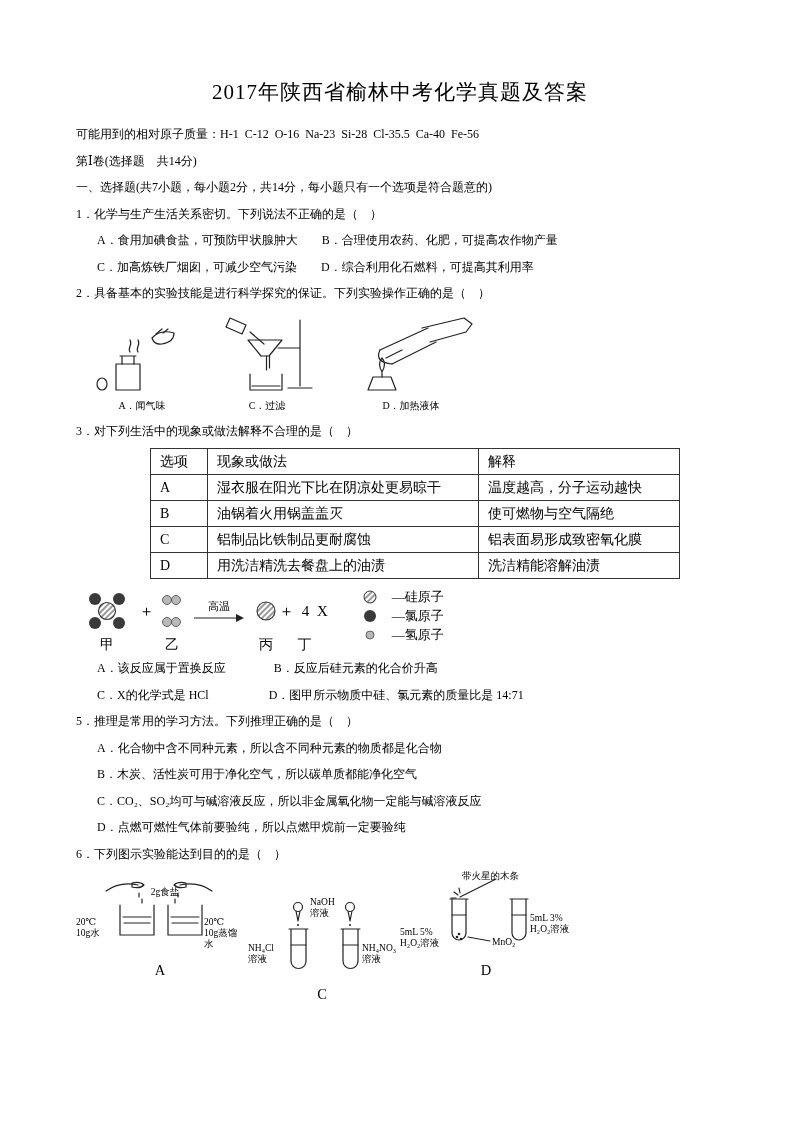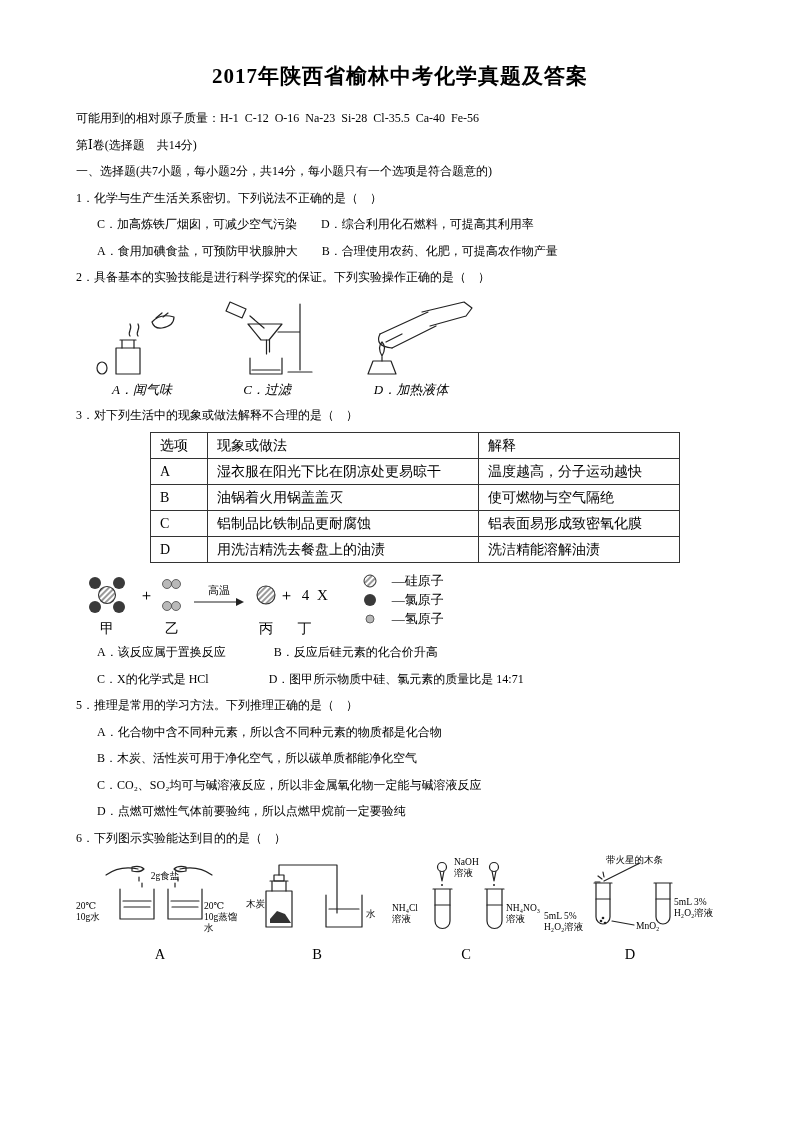--- a/index.html
+++ b/index.html
@@ -1,27 +1,27 @@
 <!DOCTYPE html>
 <html><head>
 <meta charset="utf-8">
 <style>
   html,body{margin:0;padding:0;}
   body{width:794px;height:1123px;background:#fff;color:#000;overflow:hidden;
        font-family:"Liberation Serif","DejaVu Serif",serif;}
   .page{padding:58px 70px 0 76px;}
-  .title{text-align:center;font-size:21px;font-weight:bold;letter-spacing:1px;margin:4px 0 15px;}
+  .title{text-align:center;font-size:21px;font-weight:normal;letter-spacing:1px;margin:20px 0 15px;}
   .line{font-size:12px;line-height:26.5px;white-space:pre-wrap;}
   .opt{padding-left:21px;}
   svg{display:block;}
   .sk{stroke:#222;stroke-width:1.2;fill:none;stroke-linecap:round;stroke-linejoin:round;}
   
   .appar-row{display:flex;align-items:flex-end;gap:10px;margin:3px 0 0 10px;}
   .appar{display:flex;flex-direction:column;align-items:center;}
-  .appar .cap{font-size:13px;line-height:24px;font-style:italic;}
+  .appar .cap{font-size:10px;line-height:24px;}
   
   table{border-collapse:collapse;margin:4px 0 7px 74px;}
   th,td{border:1px solid #333;font-size:14px;font-weight:normal;text-align:left;
         padding:3px 9px;line-height:19px;}
   .col-opt{width:38px;}
   .col-phen{width:252px;}
   .col-expl{width:182px;}
   
   .q4-diagram{display:flex;align-items:flex-start;margin:3px 0 1px 4px;}
   .rxn{display:flex;align-items:flex-start;}
@@ -55,22 +55,22 @@
 </svg>
 
 <div class="page">
 
   <div class="title">2017年陕西省榆林中考化学真题及答案</div>
   <div class="line">可能用到的相对原子质量：H-1  C-12  O-16  Na-23  Si-28  Cl-35.5  Ca-40  Fe-56</div>
   <div class="line">第Ⅰ卷(选择题　共14分)</div>
   <div class="line">一、选择题(共7小题，每小题2分，共14分，每小题只有一个选项是符合题意的)</div>
 
   <div class="line">1．化学与生产生活关系密切。下列说法不正确的是（　）</div>
+  <div class="line opt">A．食用加碘食盐，可预防甲状腺肿大　　B．合理使用农药、化肥，可提高农作物产量</div>
   <div class="line opt">C．加高炼铁厂烟囱，可减少空气污染　　D．综合利用化石燃料，可提高其利用率</div>
-  <div class="line opt">A．食用加碘食盐，可预防甲状腺肿大　　B．合理使用农药、化肥，可提高农作物产量</div>
 
   <div class="line">2．具备基本的实验技能是进行科学探究的保证。下列实验操作正确的是（　）</div>
   <div class="appar-row">
     <div class="appar">
       <svg width="112" height="70">
         <path class="sk" d="M30 40 h24 v26 h-24 z"></path>
         <path class="sk" d="M36 40 v-8 M48 40 v-8 M34 32 h16"></path>
         <path class="sk" d="M44 28 c-3 -4 3 -7 0 -12 M52 28 c-3 -4 3 -7 0 -12"></path>
         <path class="sk" d="M66 14 q8 -9 22 -5 q0 9 -12 11 q-8 1 -10 -6 z"></path>
         <path class="sk" d="M70 10 l6 -5 M77 9 l5 -4"></path>
@@ -228,39 +228,23 @@
         </svg>
         <span class="dlabel" style="left:53%;top:16px;transform:translateX(-50%);">2g食盐</span>
         <span class="dlabel" style="left:0;top:46;width:40px;top:46px;">20℃
 10g水</span>
         <span class="dlabel" style="left:128px;top:46px;width:38px;">20℃
 10g蒸馏水</span>
       </div>
       <div class="q6-letter">A</div>
     </div>
 
+
     <div class="q6-group">
-      <div class="q6-art" style="width:142px;">
-        <svg width="142" height="88" style="position:absolute;left:0;top:0;">
-          <path class="sk" d="M20 36 h26 v36 h-26 z"></path>
-          <path class="sk" d="M26 26 v10 M40 26 v10 M24 26 h18"></path>
-          <path class="sk" d="M28 20 h10 v6 h-10 z"></path>
-          <path d="M24 64 l7 -8 l8 3 l6 9 h-21 z" fill="#333"></path>
-          <path class="sk" d="M33 20 v-10 h58 v48"></path>
-          <path class="sk" d="M80 40 v32 h36 v-32"></path>
-          <path class="sk" d="M83 54 h30"></path>
-        </svg>
-        <span class="dlabel" style="left:0;top:44px;">木炭</span>
-        <span class="dlabel" style="left:120px;top:54px;">水</span>
-      </div>
-      <div class="q6-letter">B</div>
-    </div>
-
-    <div class="q6-group">
-      <div class="q6-art" style="width:152px;">
+      <div class="q6-art" style="width:152px;margin-top:24px;">
         <svg width="152" height="88" style="position:absolute;left:0;top:0;">
           <circle class="sk" cx="52" cy="12" r="4.5"></circle>
           <path class="sk" d="M50 16 l2 10 l2 -10"></path>
           <circle cx="52" cy="30" r="1" fill="#222"></circle>
           <circle class="sk" cx="104" cy="12" r="4.5"></circle>
           <path class="sk" d="M102 16 l2 10 l2 -10"></path>
           <circle cx="104" cy="30" r="1" fill="#222"></circle>
           <path class="sk" d="M45 34 v32 a7.5 7.5 0 0 0 15 0 v-32 M43 34 h19"></path>
           <path class="sk" d="M45 50 h15"></path>
           <path class="sk" d="M97 34 v32 a7.5 7.5 0 0 0 15 0 v-32 M95 34 h19"></path>

